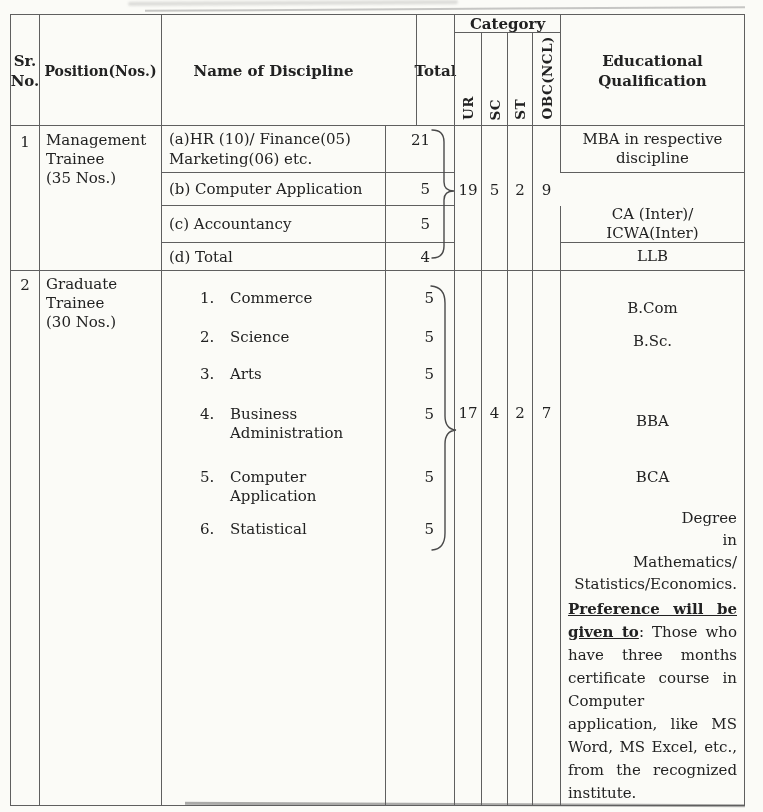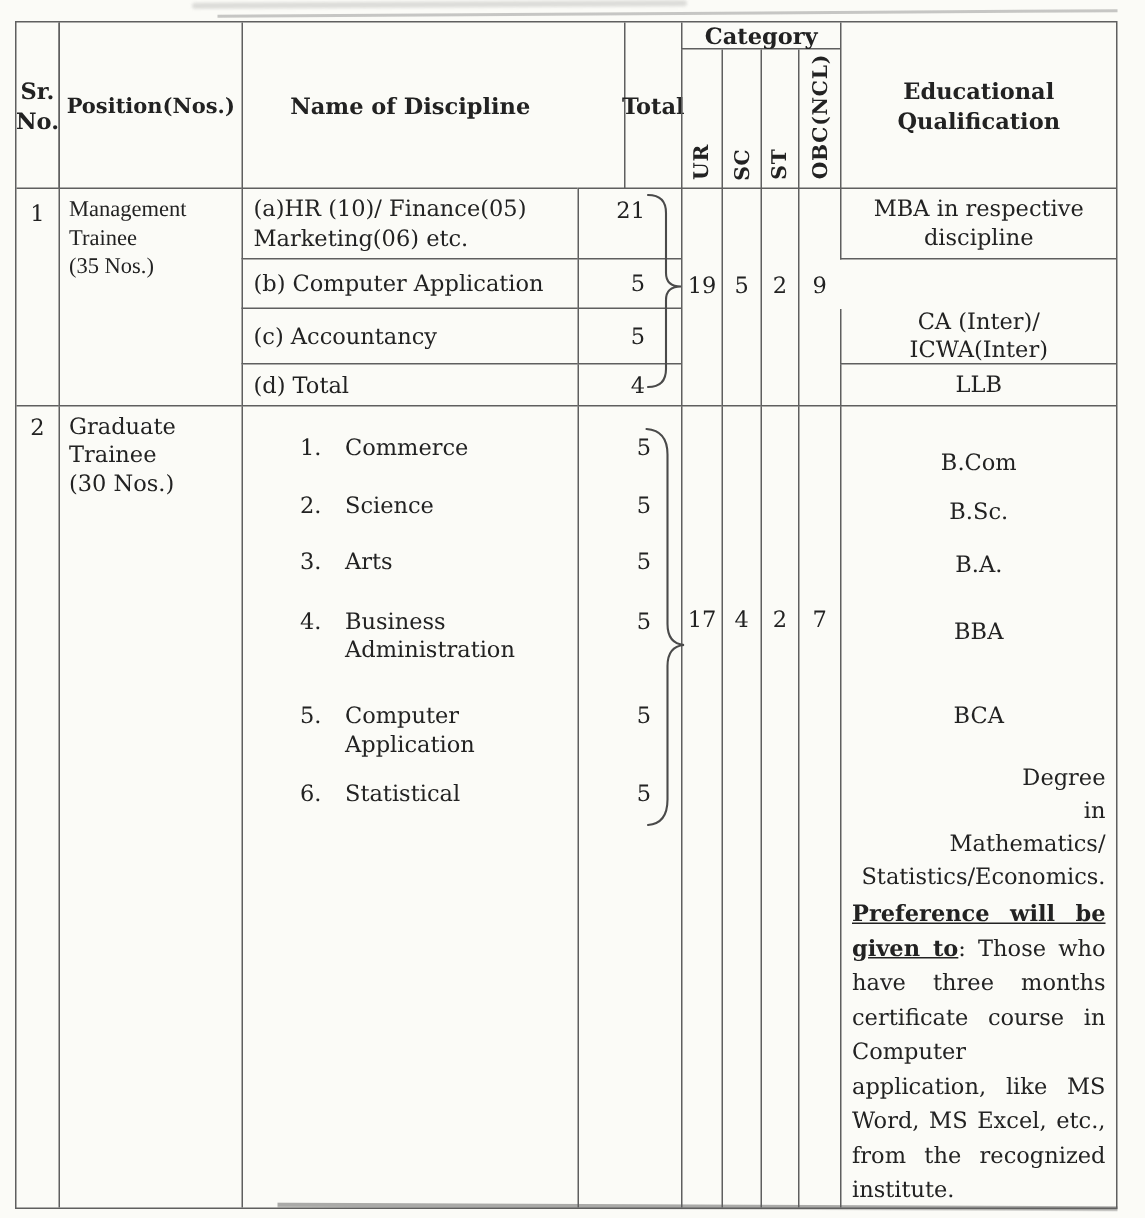--- a/index.html
+++ b/index.html
@@ -50,21 +50,21 @@
   .h-sc{grid-area:2/6/3/7;}
   .h-st{grid-area:2/7/3/8;}
   .h-obc{grid-area:2/8/3/9;}
   .h-eq{grid-area:1/9/3/10;}
   .vcell{display:flex;align-items:flex-end;justify-content:center;padding-bottom:6px;}
   .vlabel{writing-mode:vertical-rl;transform:rotate(180deg);
     font-weight:bold;font-size:13.5px;letter-spacing:.5px;white-space:nowrap;}
 
   
   .r1-sr{grid-area:3/1/7/2;text-align:center;padding-top:7px;}
-  .r1-pos{grid-area:3/2/7/3;padding:5px 6px;line-height:19px;font-family:Liberation Serif, serif;}
+  .r1-pos{grid-area:3/2/7/3;padding:5px 6px;line-height:19px;}
   .r1-da{grid-area:3/3/4/4;}
   .r1-db{grid-area:4/3/5/4;}
   .r1-dc{grid-area:5/3/6/4;}
   .r1-dd{grid-area:6/3/7/4;}
   .dcell{padding:3px 7px;line-height:20px;}
   .dmid{display:flex;align-items:center;padding-top:0;padding-bottom:0;}
   .r1-ta{grid-area:3/4/4/5;align-items:flex-start!important;padding-top:5px;}
   .r1-tb{grid-area:4/4/5/5;}
   .r1-tc{grid-area:5/4/6/5;}
   .r1-td{grid-area:6/4/7/5;}
@@ -232,21 +232,20 @@
     <div class="c bl r2-st">
         <span class="cat2">2</span>
       </div>
     <div class="c bl r2-obc">
         <span class="cat2">7</span>
       </div>
 
     <div class="c bl r2-eq">
       <div class="eq-c" style="top:28px">B.Com</div>
       <div class="eq-c" style="top:61px">B.Sc.</div>
-      <div class="eq-c" style="top:96px">B.A.</div>
       <div class="eq-c" style="top:141px">BBA</div>
       <div class="eq-c" style="top:197px">BCA</div>
       <div class="eq-degree">Degree                      in
 Mathematics/
 Statistics/Economics.</div>
       <div class="eq-note"><span class="b">Preference will be given to</span><span>: Those who have three months certificate course in Computer application, like MS Word, MS Excel, etc., from the recognized institute.</span></div>
     </div>
 
     <svg class="brace" style="left:417px;top:112px" width="30" height="134" viewBox="0 0 30 134">
       <path d="M4 3 Q16 3 16 15 L16 55 Q16 64 26 64 Q16 64 16 73 L16 119 Q16 131 4 131"></path>

